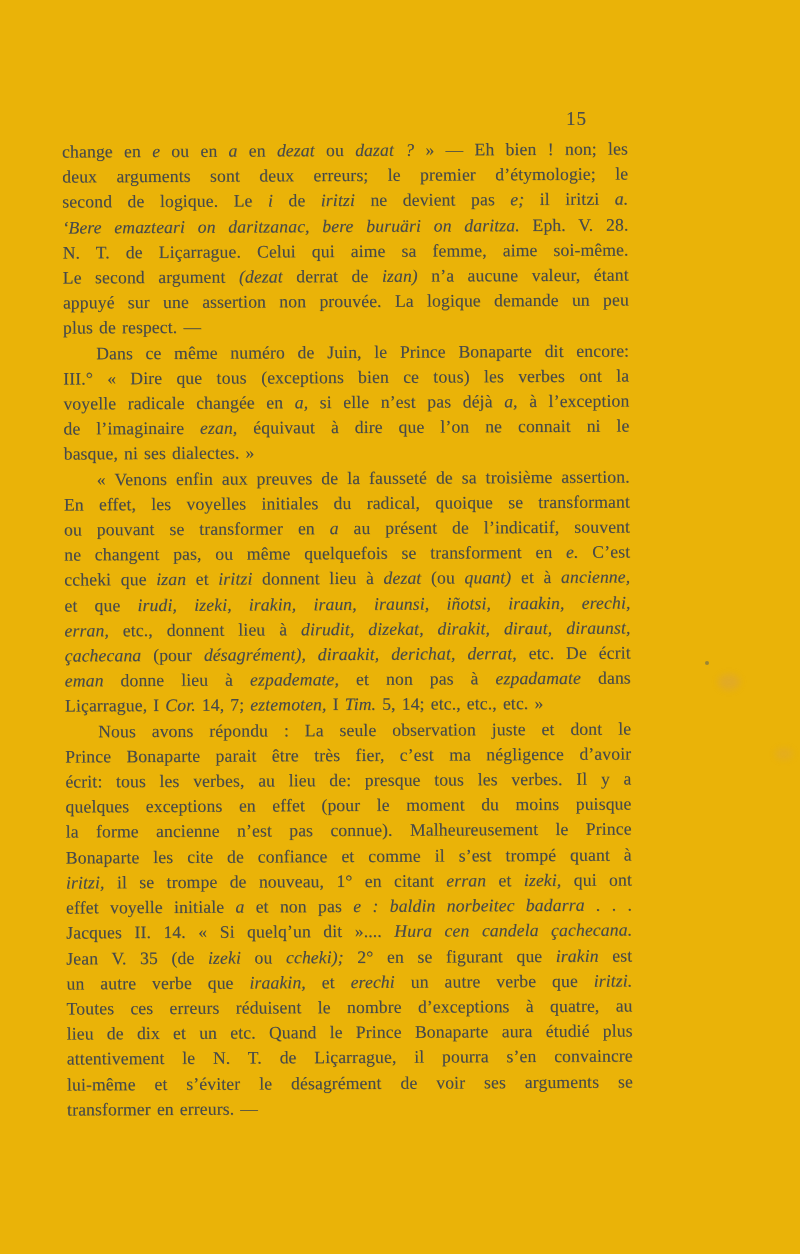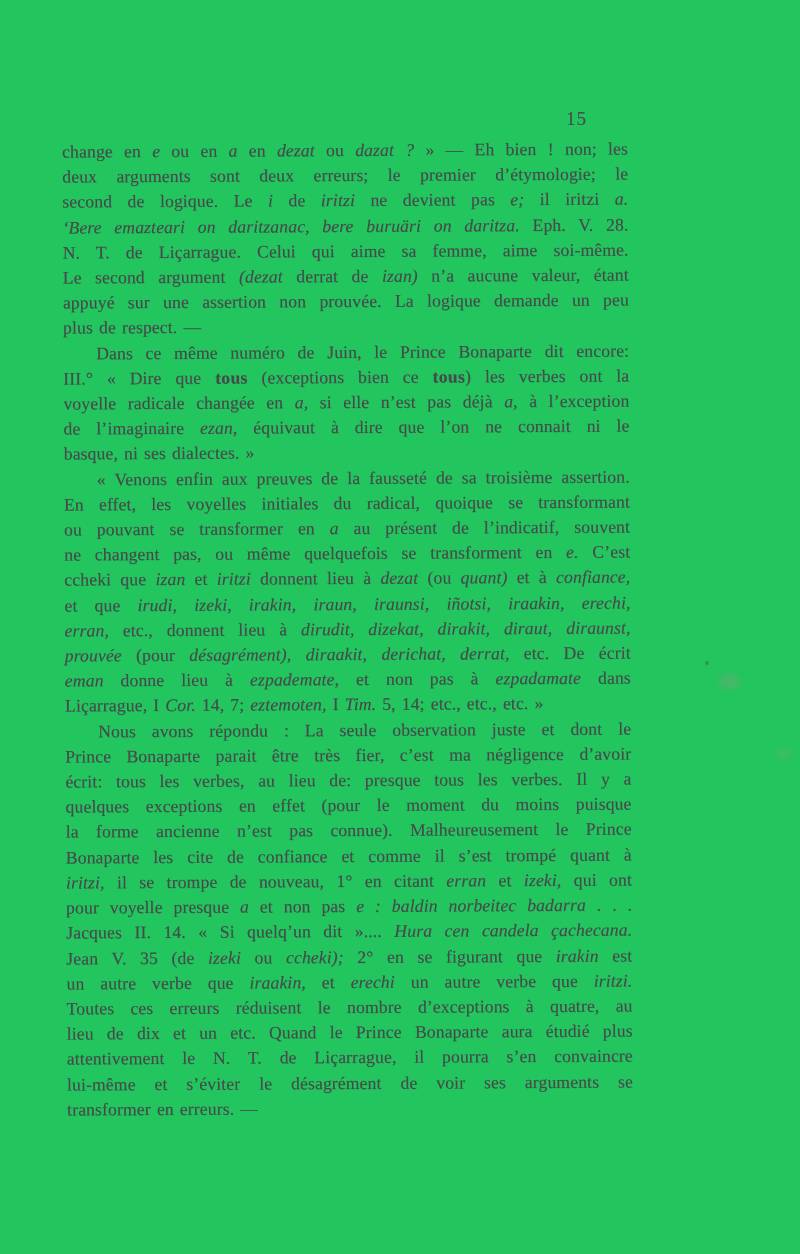--- a/index.html
+++ b/index.html
@@ -8,39 +8,39 @@
     font-family:"Liberation Serif", serif;
   }
   .page{
     position:relative;width:800px;height:1254px;
     background:
       linear-gradient(180deg, rgba(118,126,124,0.30) 0px, rgba(118,126,124,0.12) 70px, rgba(118,126,124,0) 150px),
       linear-gradient(270deg, rgba(118,110,86,0.28) 0px, rgba(118,110,86,0.10) 16px, rgba(118,110,86,0) 45px),
       linear-gradient(0deg, rgba(150,140,108,0.16) 0px, rgba(150,140,108,0) 100px),
       linear-gradient(90deg, rgba(108,116,112,0.12) 0px, rgba(108,116,112,0) 35px),
       radial-gradient(ellipse at 58% 45%, #cbcec6 0%, #c3c7c0 55%, #bb c0bb 100%);
-    background-color:#22c55e;
+    background-color:#eab308;
   }
   .pagenum{
     position:absolute;left:566px;top:108px;width:40px;
     font-size:19px;color:#4b4e4e;letter-spacing:1px;
     text-shadow:0.3px 0.3px 0.6px rgba(70,74,76,0.45);
   }
   .textblock{
     position:absolute;left:62px;top:138px;width:566px;
     transform:rotate(-0.3deg);transform-origin:50% 0;
     color:#474a4b;font-size:17.6px;line-height:25.2px;
     letter-spacing:0.15px;word-spacing:1.5px;
     text-shadow:0.3px 0.3px 0.6px rgba(70,74,76,0.40);
   }
   .line{text-align:justify;text-align-last:justify;}
   .line.end{text-align-last:left;}
   .line.ind{text-indent:33px;}
   .it{font-style:italic;}
-  .bd{font-weight:bold;letter-spacing:0.3px;}
+  .bd{font-weight:normal;letter-spacing:0.3px;}
   .speck{
     position:absolute;border-radius:50%;
   }
   .speck.dark{left:705px;top:661px;width:4px;height:4px;background:rgba(90,94,90,0.55);filter:blur(0.5px);}
   .smudge1{left:718px;top:674px;width:22px;height:16px;background:rgba(196,140,142,0.22);filter:blur(3px);}
   .smudge2{left:775px;top:748px;width:18px;height:12px;background:rgba(196,146,140,0.16);filter:blur(3px);}
 </style>
 </head>
 <body>
 
@@ -57,34 +57,34 @@
       <div class="line end"><span>plus de respect. —</span></div>
       <div class="line ind"><span>Dans ce même numéro de Juin, le Prince Bonaparte dit encore:</span></div>
       <div class="line"><span>III.° « Dire que </span><span class="bd">tous</span><span> (exceptions bien ce </span><span class="bd">tous</span><span>) les verbes ont la</span></div>
       <div class="line"><span>voyelle radicale changée en </span><span class="it">a,</span><span> si elle n’est pas déjà </span><span class="it">a,</span><span> à l’exception</span></div>
       <div class="line"><span>de l’imaginaire </span><span class="it">ezan,</span><span> équivaut à dire que l’on ne connait ni le</span></div>
       <div class="line end"><span>basque, ni ses dialectes. »</span></div>
       <div class="line ind"><span>« Venons enfin aux preuves de la fausseté de sa troisième assertion.</span></div>
       <div class="line"><span>En effet, les voyelles initiales du radical, quoique se transformant</span></div>
       <div class="line"><span>ou pouvant se transformer en </span><span class="it">a</span><span> au présent de l’indicatif, souvent</span></div>
       <div class="line"><span>ne changent pas, ou même quelquefois se transforment en </span><span class="it">e.</span><span> C’est</span></div>
-      <div class="line"><span>ccheki que </span><span class="it">izan</span><span> et </span><span class="it">iritzi</span><span> donnent lieu à </span><span class="it">dezat</span><span> (ou </span><span class="it">quant)</span><span> et à </span><span class="it">confiance,</span></div>
+      <div class="line"><span>ccheki que </span><span class="it">izan</span><span> et </span><span class="it">iritzi</span><span> donnent lieu à </span><span class="it">dezat</span><span> (ou </span><span class="it">quant)</span><span> et à </span><span class="it">ancienne,</span></div>
       <div class="line"><span>et que </span><span class="it">irudi, izeki, irakin, iraun, iraunsi, iñotsi, iraakin, erechi,</span></div>
       <div class="line"><span class="it">erran,</span><span> etc., donnent lieu à </span><span class="it">dirudit, dizekat, dirakit, diraut, diraunst,</span></div>
-      <div class="line"><span class="it">prouvée</span><span> (pour </span><span class="it">désagrément),</span><span> </span><span class="it">diraakit, derichat, derrat,</span><span> etc. De écrit</span></div>
+      <div class="line"><span class="it">çachecana</span><span> (pour </span><span class="it">désagrément),</span><span> </span><span class="it">diraakit, derichat, derrat,</span><span> etc. De écrit</span></div>
       <div class="line"><span class="it">eman</span><span> donne lieu à </span><span class="it">ezpademate,</span><span> et non pas à </span><span class="it">ezpadamate</span><span> dans</span></div>
       <div class="line end"><span>Liçarrague, I </span><span class="it">Cor.</span><span> 14, 7; </span><span class="it">eztemoten,</span><span> I </span><span class="it">Tim.</span><span> 5, 14; etc., etc., etc. »</span></div>
       <div class="line ind"><span>Nous avons répondu : La seule observation juste et dont le</span></div>
       <div class="line"><span>Prince Bonaparte parait être très fier, c’est ma négligence d’avoir</span></div>
       <div class="line"><span>écrit: tous les verbes, au lieu de: presque tous les verbes. Il y a</span></div>
       <div class="line"><span>quelques exceptions en effet (pour le moment du moins puisque</span></div>
       <div class="line"><span>la forme ancienne n’est pas connue). Malheureusement le Prince</span></div>
       <div class="line"><span>Bonaparte les cite de confiance et comme il s’est trompé quant à</span></div>
       <div class="line"><span class="it">iritzi,</span><span> il se trompe de nouveau, 1° en citant </span><span class="it">erran</span><span> et </span><span class="it">izeki,</span><span> qui ont</span></div>
-      <div class="line"><span>pour voyelle presque </span><span class="it">a</span><span> et non pas </span><span class="it">e : baldin norbeitec badarra</span><span> . . .</span></div>
+      <div class="line"><span>effet voyelle initiale </span><span class="it">a</span><span> et non pas </span><span class="it">e : baldin norbeitec badarra</span><span> . . .</span></div>
       <div class="line"><span>Jacques II. 14. « Si quelq’un dit ».... </span><span class="it">Hura cen candela çachecana.</span></div>
       <div class="line"><span>Jean V. 35 (de </span><span class="it">izeki</span><span> ou </span><span class="it">ccheki);</span><span> 2° en se figurant que </span><span class="it">irakin</span><span> est</span></div>
       <div class="line"><span>un autre verbe que </span><span class="it">iraakin,</span><span> et </span><span class="it">erechi</span><span> un autre verbe que </span><span class="it">iritzi.</span></div>
       <div class="line"><span>Toutes ces erreurs réduisent le nombre d’exceptions à quatre, au</span></div>
       <div class="line"><span>lieu de dix et un etc. Quand le Prince Bonaparte aura étudié plus</span></div>
       <div class="line"><span>attentivement le N. T. de Liçarrague, il pourra s’en convaincre</span></div>
       <div class="line"><span>lui-même et s’éviter le désagrément de voir ses arguments se</span></div>
       <div class="line end"><span>transformer en erreurs. —</span></div>
     </div>
   <div class="speck dark"></div>

